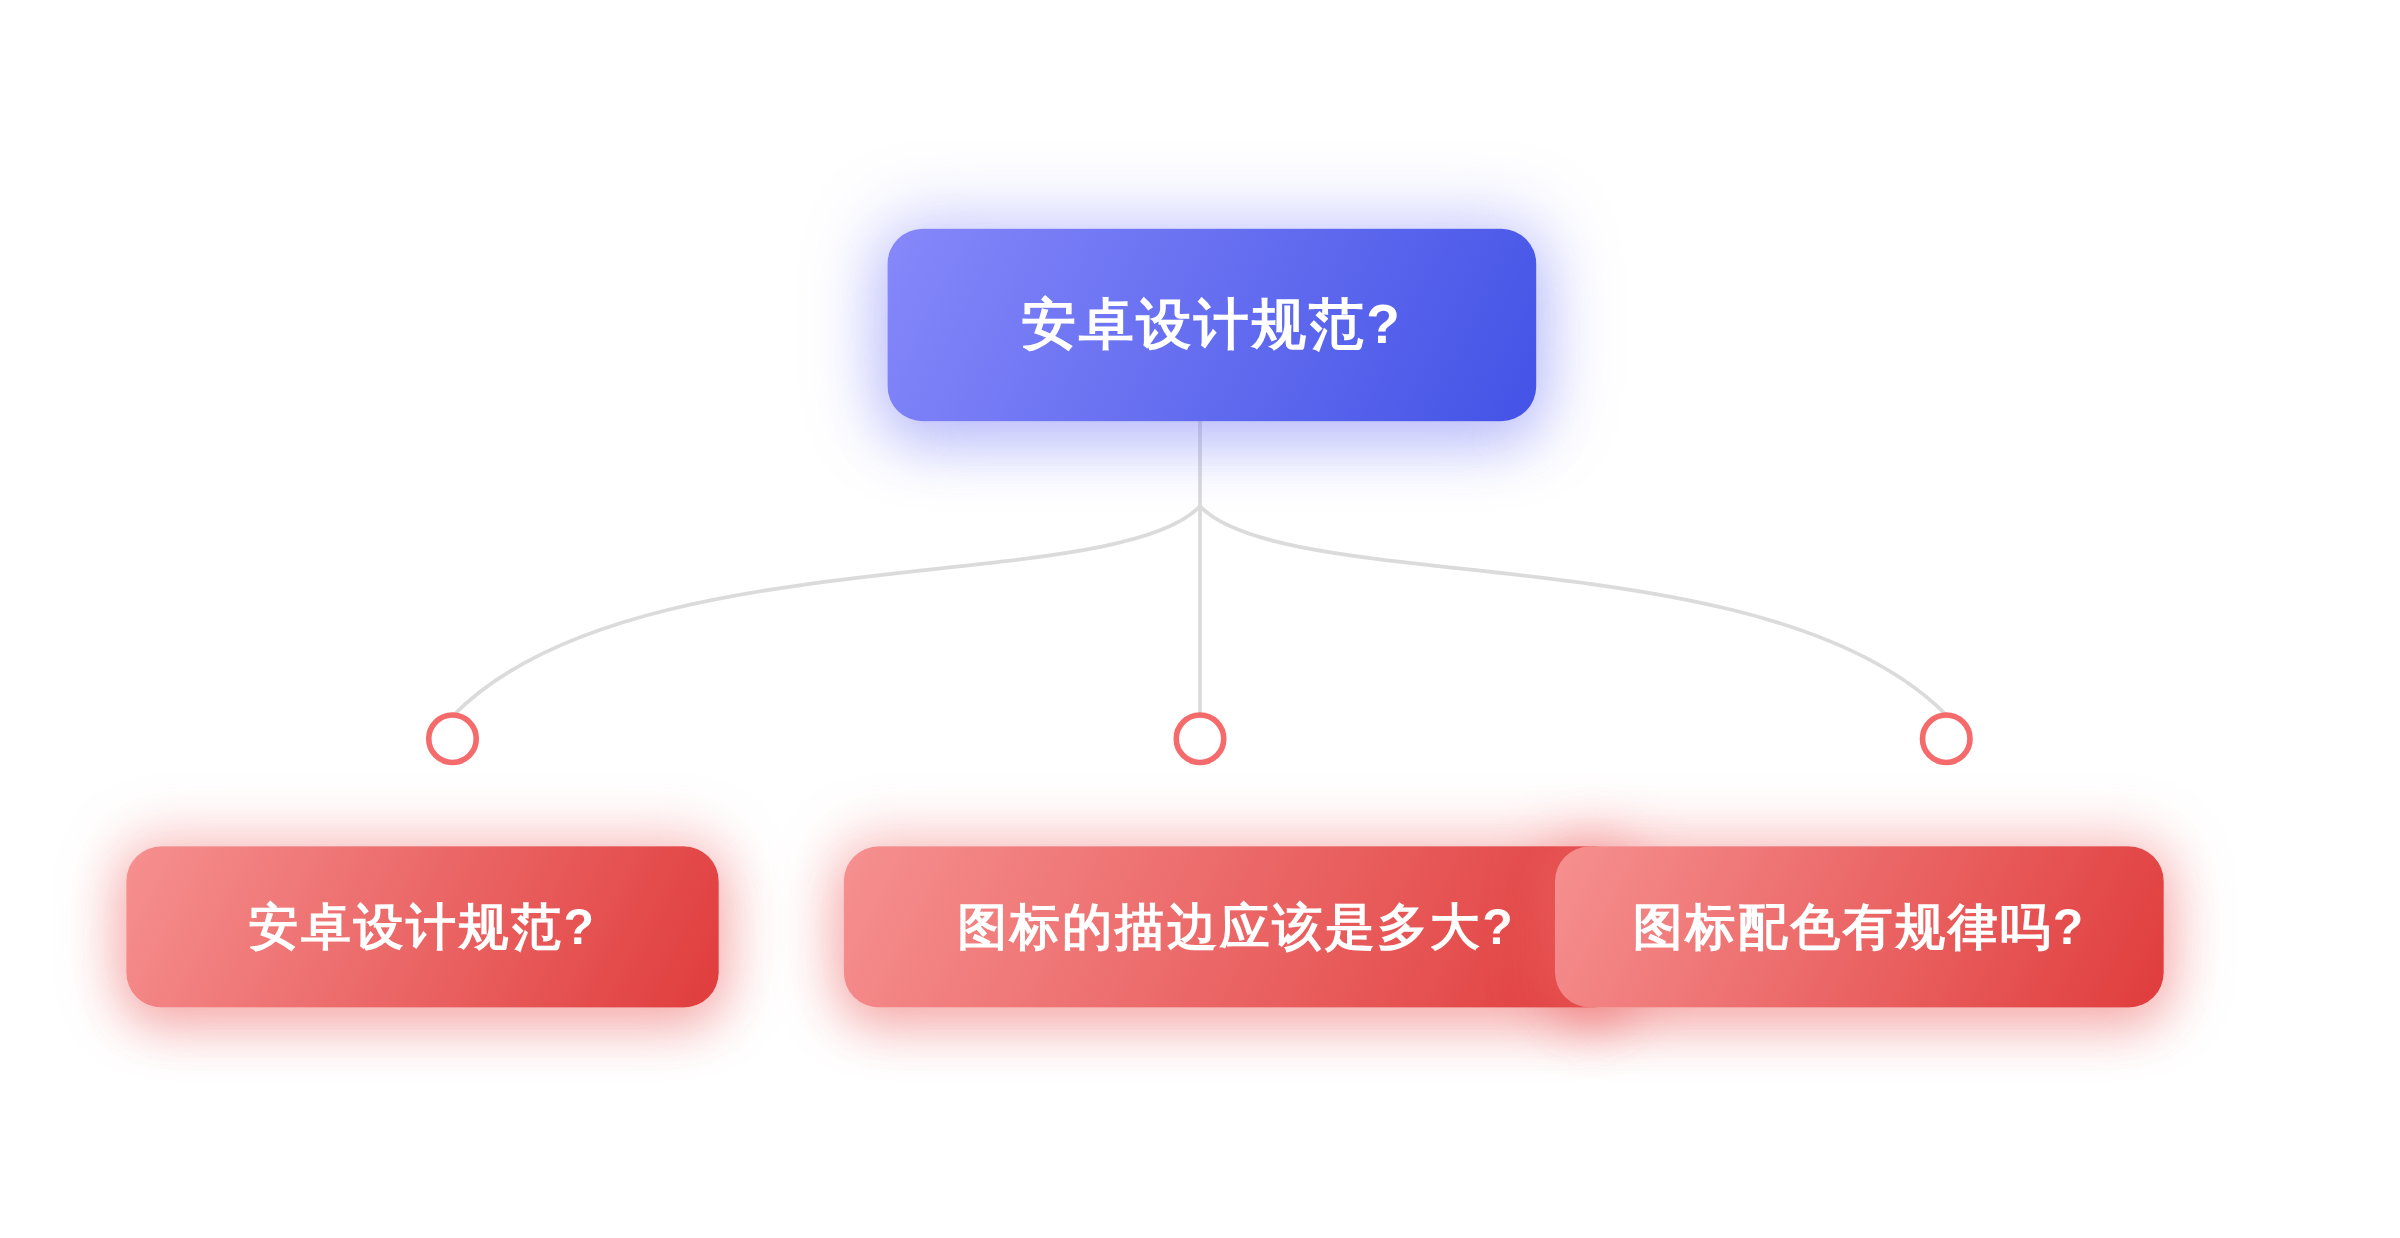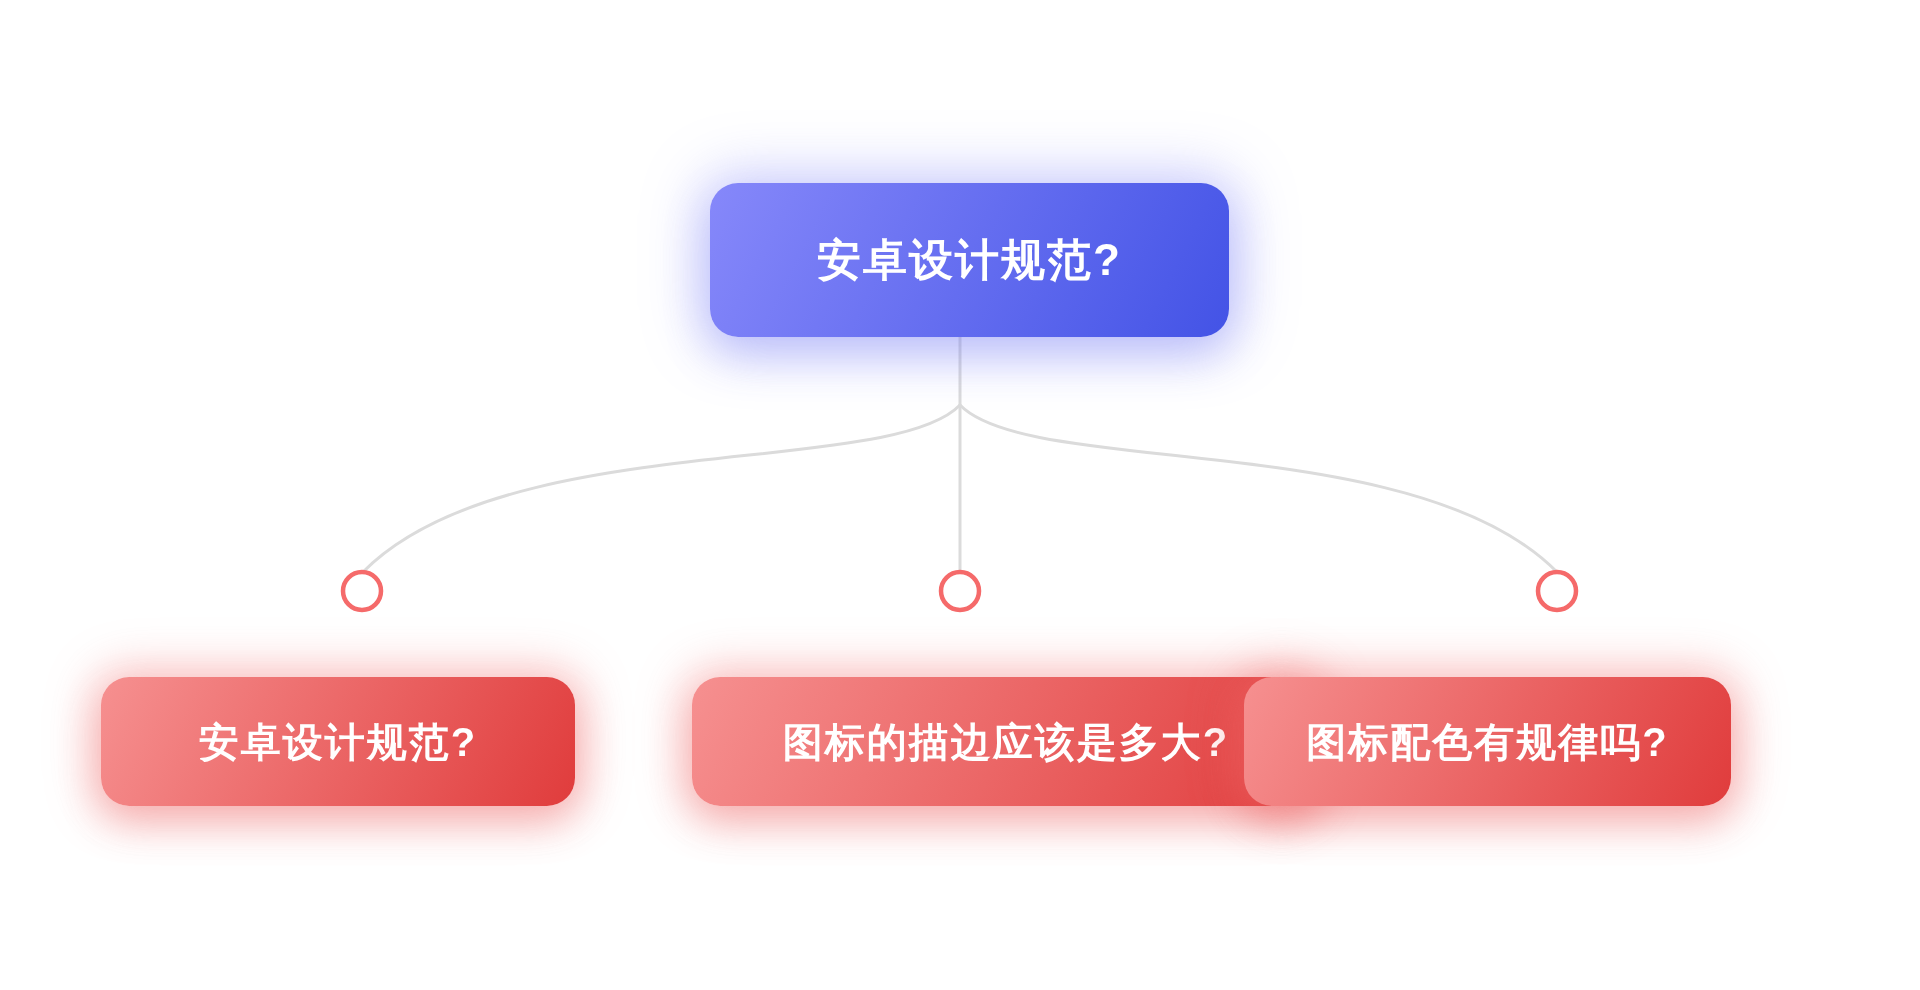--- a/index.html
+++ b/index.html
@@ -72,21 +72,21 @@
     top: 677px;
     height: 129px;
     background: linear-gradient(117deg, var(--child-grad-start, #f69090) 0%, var(--child-grad-end, #e03c3c) 100%);
     box-shadow: 0 0 45px 10px rgba(244, 115, 115, 0.38),
                 0 16px 40px rgba(228, 75, 75, 0.30);
   }
   .node-child .node-label {
     font-size: 40px;
   }
   .node-child-1 { left: 101px;  width: 474px; }
-  .node-child-2 { left: 692px;  width: 628px; }
+  .node-child-2 { left: 675px;  width: 628px; }
   .node-child-3 { left: 1244px; width: 487px; }
 </style>
 </head>
 <body>
 
 <div class="canvas">
 
   <svg class="connector-svg" viewBox="0 0 1920 990" aria-hidden="true">
     <path d="M 960 337 L 960 572"></path>
     <path d="M 960 405 C 890 478, 505 428, 363 572"></path>

